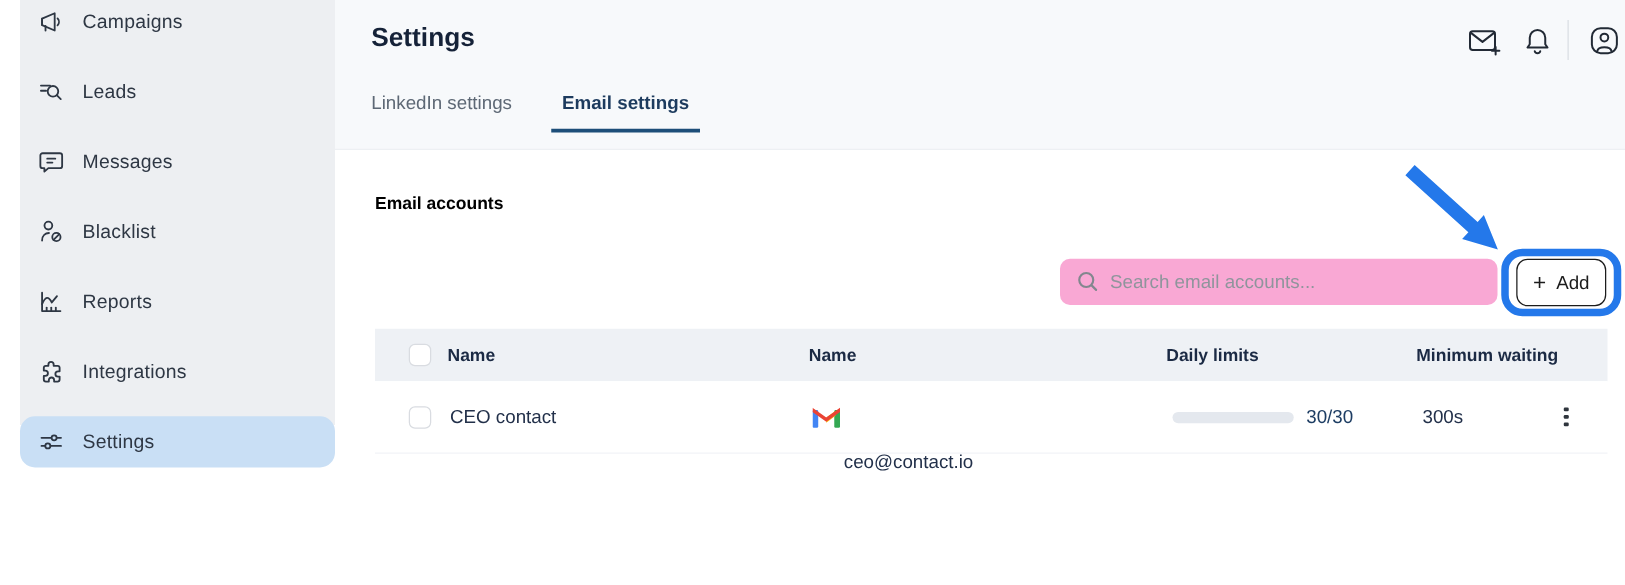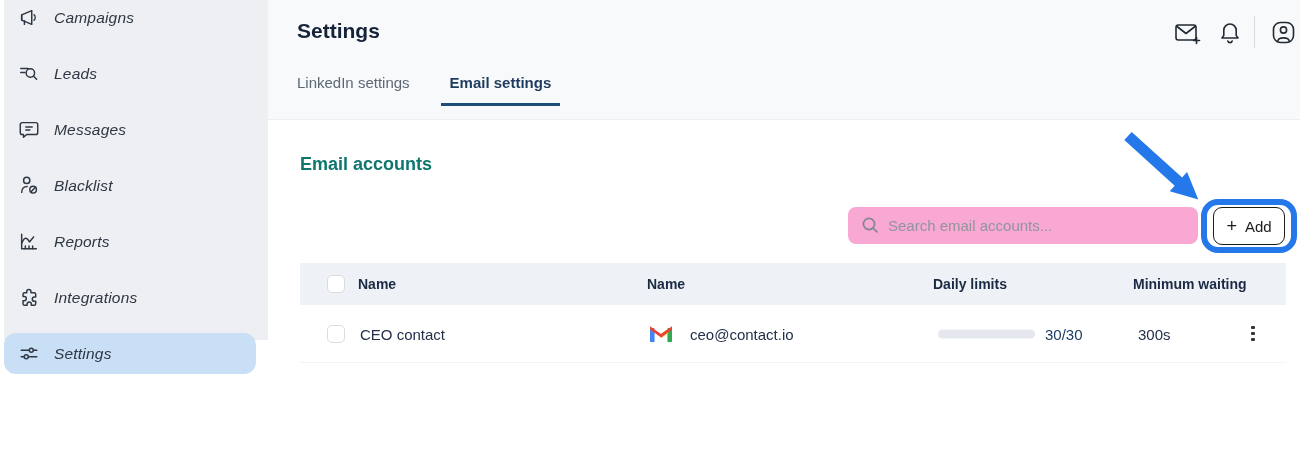--- a/index.html
+++ b/index.html
@@ -1,21 +1,21 @@
 <!DOCTYPE html>
 <html><head>
 <meta charset="utf-8">
 <style>
   * { margin:0; padding:0; box-sizing:border-box; }
   html,body { width:1300px; height:468px; overflow:hidden; background:#fff;
     font-family:"Liberation Sans", sans-serif; }
   #app { position:relative; width:1300px; height:468px; background:#fff; }
 
   
-  .sidebar { position:absolute; left:4px; top:0; width:268px; height:340px; background:#edeff2;font-style:italic; }
+  .sidebar { position:absolute; left:16px; top:0; width:268px; height:340px; background:#edeff2; }
   .nav { position:absolute; left:0; top:-3px; width:268px; }
   .nav-item { position:relative; height:41px; margin-bottom:15px; width:252px;
     display:flex; align-items:center; cursor:pointer; border-radius:12px; }
   .nav-item.active { background:#c9dff5; }
   .nav-item .icon { position:absolute; left:13px; top:50%; transform:translateY(-50%);
     width:23px; height:23px; display:flex; align-items:center; justify-content:center; }
   .nav-item .label { position:absolute; left:50px; font-size:15.5px; color:#2e3744; letter-spacing:.2px; }
   .nav-item svg { stroke:#2e3744; fill:none; stroke-width:1.6; stroke-linecap:round; stroke-linejoin:round; }
 
   
@@ -25,21 +25,21 @@
   .page-title { position:absolute; left:29px; top:19px; font-size:21px; font-weight:700; color:#152238; }
   .tabs { position:absolute; left:20px; top:74px; display:flex; gap:22px; }
   .tab { padding:0 9px 12px 9px; font-size:15px; color:#5d6875; cursor:pointer; border-bottom:3px solid transparent; }
   .tab.active { color:#1d3b5e; font-weight:600; border-bottom-color:#1d4e79; }
   .topbar-actions svg { stroke:#222a35; fill:none; stroke-width:1.6; stroke-linecap:round; stroke-linejoin:round; }
   .icon-btn { position:absolute; cursor:pointer; }
   .vdivider { position:absolute; left:986px; top:16px; width:1px; height:32px; background:#dadee3; }
 
   
   .content { position:absolute; left:0; top:120px; width:1032px; height:348px; background:#fff; }
-  .section-title { position:absolute; left:32px; top:34px; font-size:18px; font-weight:700; color:#0f766e; }
+  .section-title { position:absolute; left:32px; top:34px; font-size:14px; font-weight:700; color:#000000; }
 
   .search-box { position:absolute; left:580px; top:87px; width:350px; height:37px;
     background:#f9a8d4; border-radius:8px; }
   .search-box input { position:absolute; left:40px; top:0; width:300px; height:37px; border:none; outline:none;
     background:transparent; font-family:"Liberation Sans", sans-serif; font-size:15px; color:#3c434b; }
   .search-box input::placeholder { color:#8f959c; }
   .search-box .search-icon { position:absolute; left:13px; top:9px; }
   .search-box svg { stroke:#82878e; fill:none; stroke-width:1.7; stroke-linecap:round; }
 
   .annot-arrow { position:absolute; left:842px; top:5px; pointer-events:none; }
@@ -234,21 +234,21 @@
           <span class="td" style="left:60px;">CEO contact</span>
 
           <span class="td" style="left:350px; width:22px; height:17px;">
             <svg width="22" height="17" viewBox="0 0 24 18" style="display:block;">
               <rect x="0" y="2.5" width="5" height="15.5" rx="1.2" fill="#4285F4"></rect>
               <rect x="19" y="2.5" width="5" height="15.5" rx="1.2" fill="#34A853"></rect>
               <polygon points="12,9 20,3.3 20,7.5 12,13.5" fill="#FBBC04"></polygon>
               <polygon points="0,0.5 12,9 24,0.5 24,4.2 12,12.7 0,4.2" fill="#EA4335"></polygon>
             </svg>
           </span>
-          <span class="td" style="left:390px;">ceo@contact.io</span>
+          <span class="td" style="left:375px;margin-top:36px;">ceo@contact.io</span>
 
           <span class="progress-track">
             <span class="progress-fill" style="width: 100%;"></span>
           </span>
           <span class="td limit-val">30/30</span>
 
           <span class="td" style="left:838px;">300s</span>
 
           <span class="kebab">
               <i></i>

